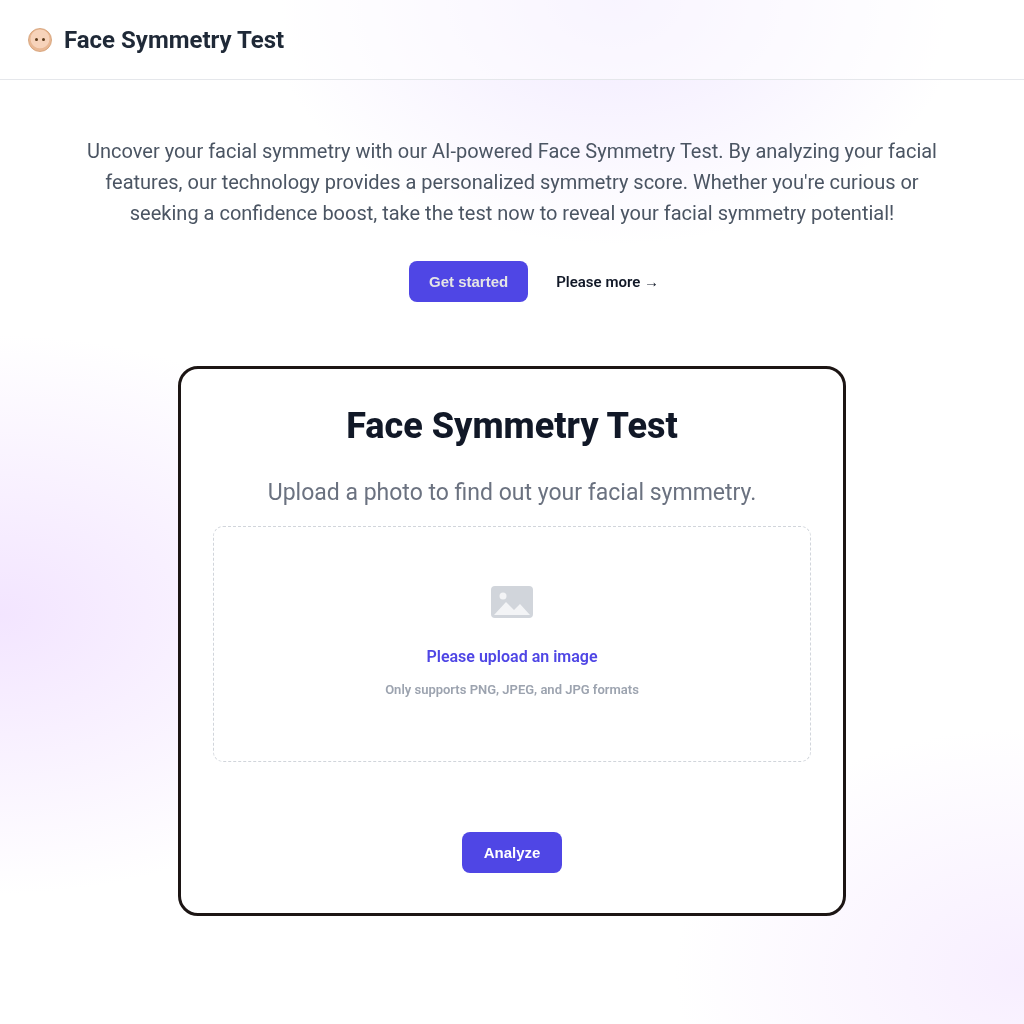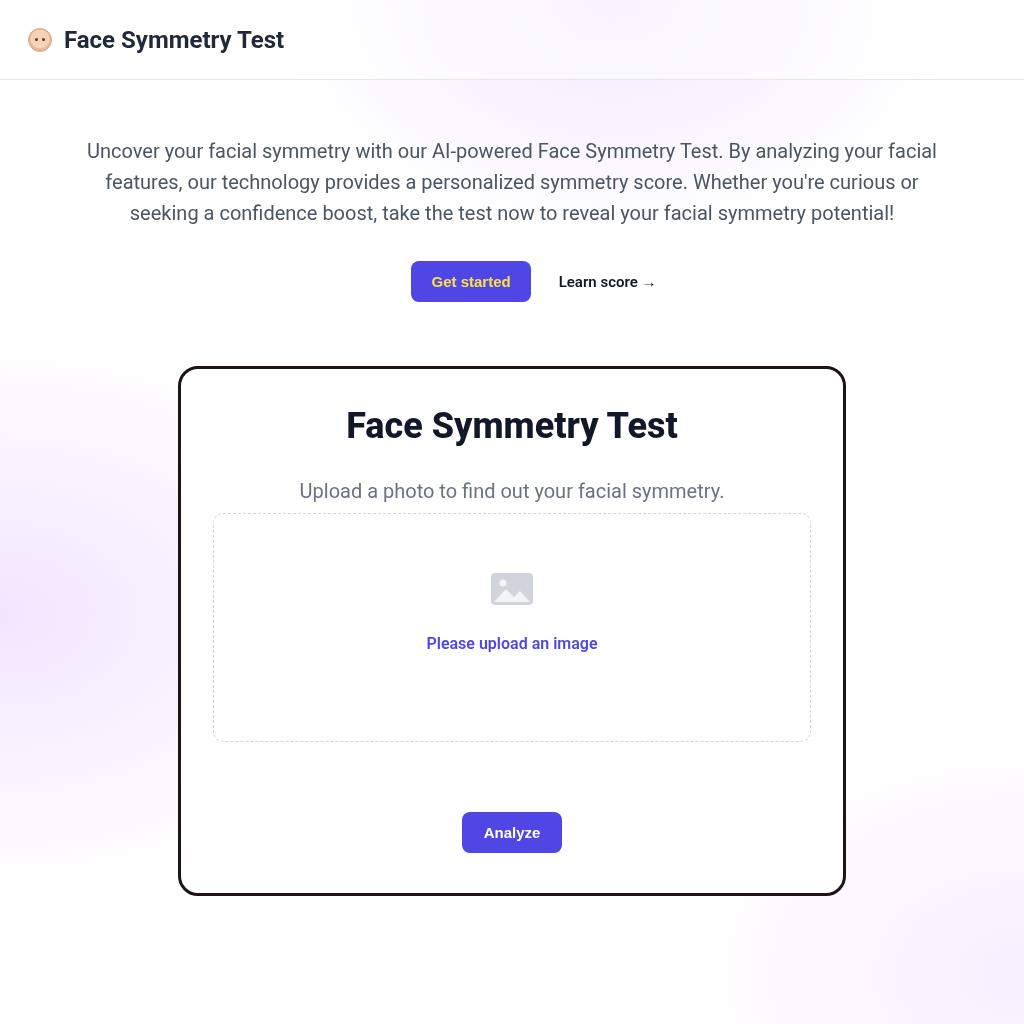--- a/index.html
+++ b/index.html
@@ -70,21 +70,21 @@
     margin: 0 auto 32px;
   }
   .cta-row {
     display: flex;
     justify-content: center;
     align-items: center;
     gap: 28px;
   }
   .btn-primary {
     background: #4f46e5;
-    color: #fde047;
+    color: #e5e5e5;
     border: none;
     border-radius: 8px;
     padding: 12px 20px;
     font-size: 15px;
     font-weight: 600;
     cursor: pointer;
     margin-left: 44px;
   }
   .link-secondary {
     font-size: 15px;
@@ -104,44 +104,44 @@
     padding: 36px 32px 40px;
     text-align: center;
   }
   .card h2 {
     font-size: 36px;
     font-weight: 800;
     color: #111827;
     margin-bottom: 32px;
   }
   .card-sub {
-    font-size: 20px;
+    font-size: 23px;
     color: #6b7280;
-    margin-bottom: 10px;
+    margin-bottom: 20px;
   }
 
   
   .dropzone {
     border: 1.5px dashed #d1d5db;
     border-radius: 10px;
     padding: 58px 20px 64px;
     margin-bottom: 70px;
     cursor: pointer;
   }
   .dz-icon {
     width: 44px;
     height: 34px;
     margin: 0 auto 28px;
     display: block;
   }
   .dz-title {
     font-size: 16px;
     font-weight: 600;
     color: #4f46e5;
-    margin-bottom: 24px;
+    margin-bottom: 16px;
   }
   .dz-hint {
     font-size: 13px;
     font-weight: 600;
     color: #9ca3af;
   }
 
   .btn-analyze {
     background: #4f46e5;
     color: #ffffff;
@@ -158,31 +158,32 @@
 
 <header class="header">
   <div class="logo"></div>
   <div class="brand">Face Symmetry Test</div>
 </header>
 
 <section class="hero">
   <p class="lead">Uncover your facial symmetry with our AI-powered Face Symmetry Test. By analyzing your facial features, our technology provides a personalized symmetry score. Whether you're curious or seeking a confidence boost, take the test now to reveal your facial symmetry potential!</p>
   <div class="cta-row">
     <button class="btn-primary">Get started</button>
-    <a class="link-secondary">Learn score →</a>
+    <a class="link-secondary">Please more →</a>
   </div>
 </section>
 
 <section class="card">
   <h2>Face Symmetry Test</h2>
   <p class="card-sub">Upload a photo to find out your facial symmetry.</p>
 
   <div class="dropzone">
     <svg class="dz-icon" viewBox="0 0 44 34">
       <rect x="1" y="1" width="42" height="32" rx="4" fill="#d1d5db"></rect>
       <circle cx="13" cy="11" r="3.5" fill="#f3f4f6"></circle>
       <path d="M4 30 L16 17 L24 25 L30 19 L40 30 Z" fill="#f3f4f6"></path>
     </svg>
     <div class="dz-title">Please upload an image</div>
+    <div class="dz-hint">Only supports PNG, JPEG, and JPG formats</div>
   </div>
 
   <button class="btn-analyze">Analyze</button>
 </section>
 
 </body></html>

